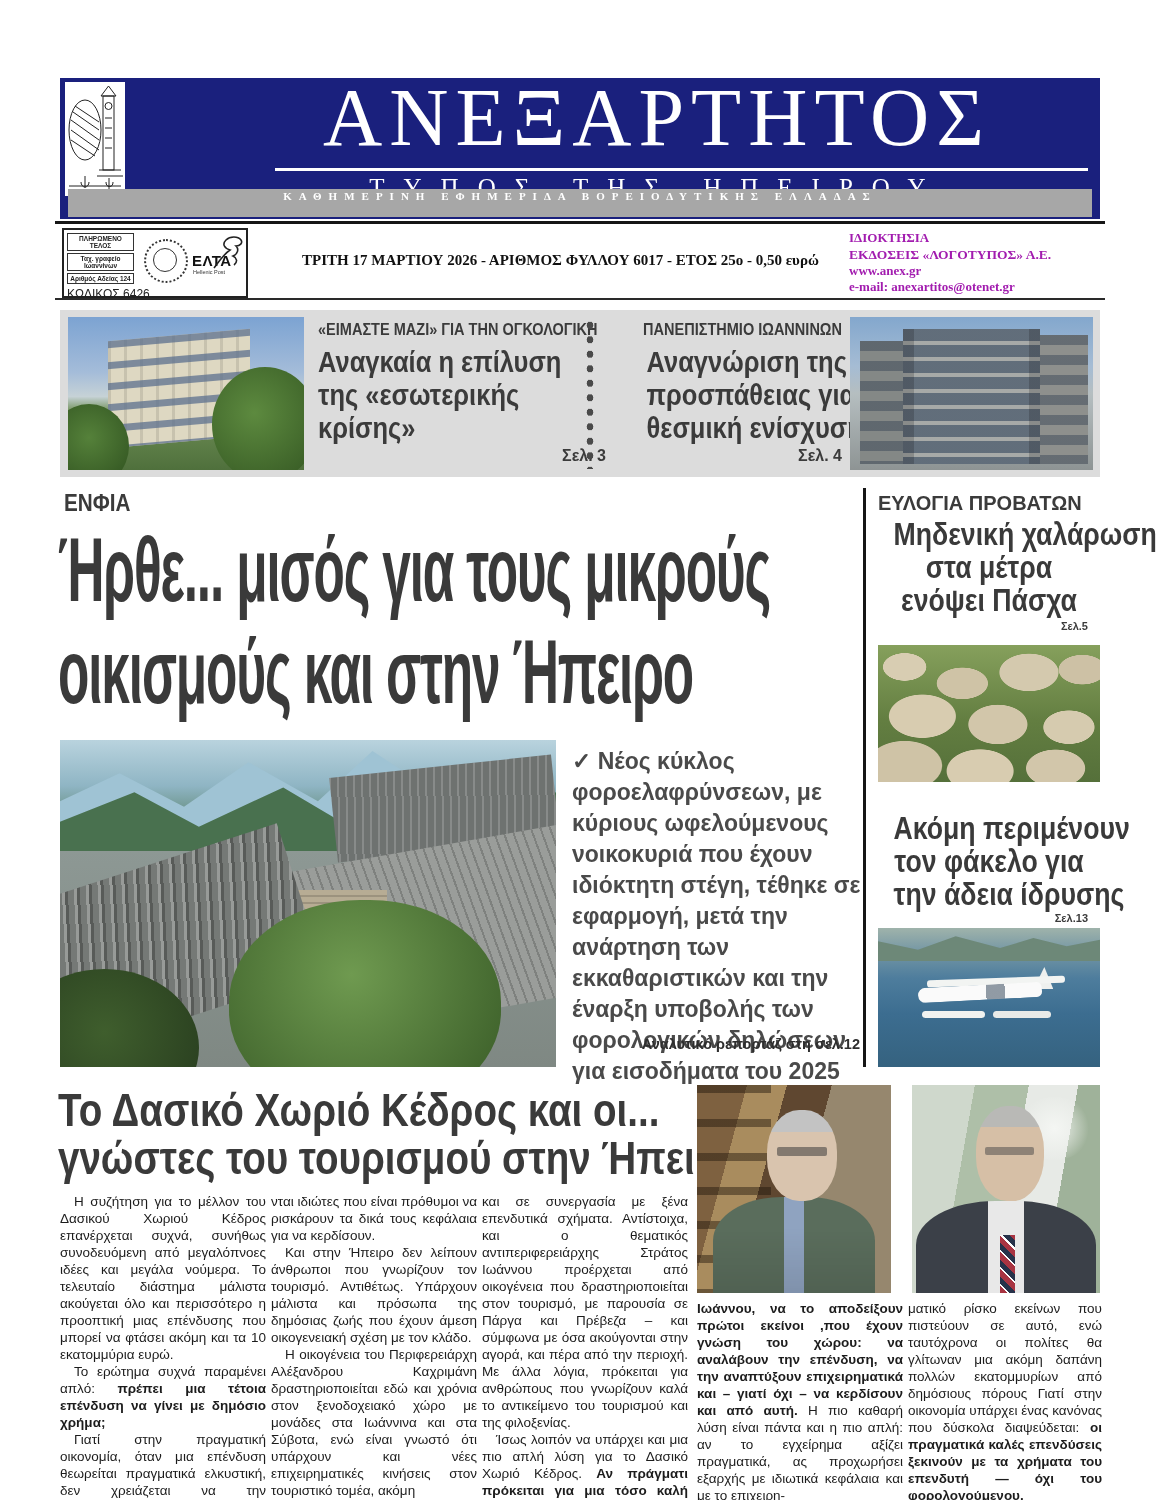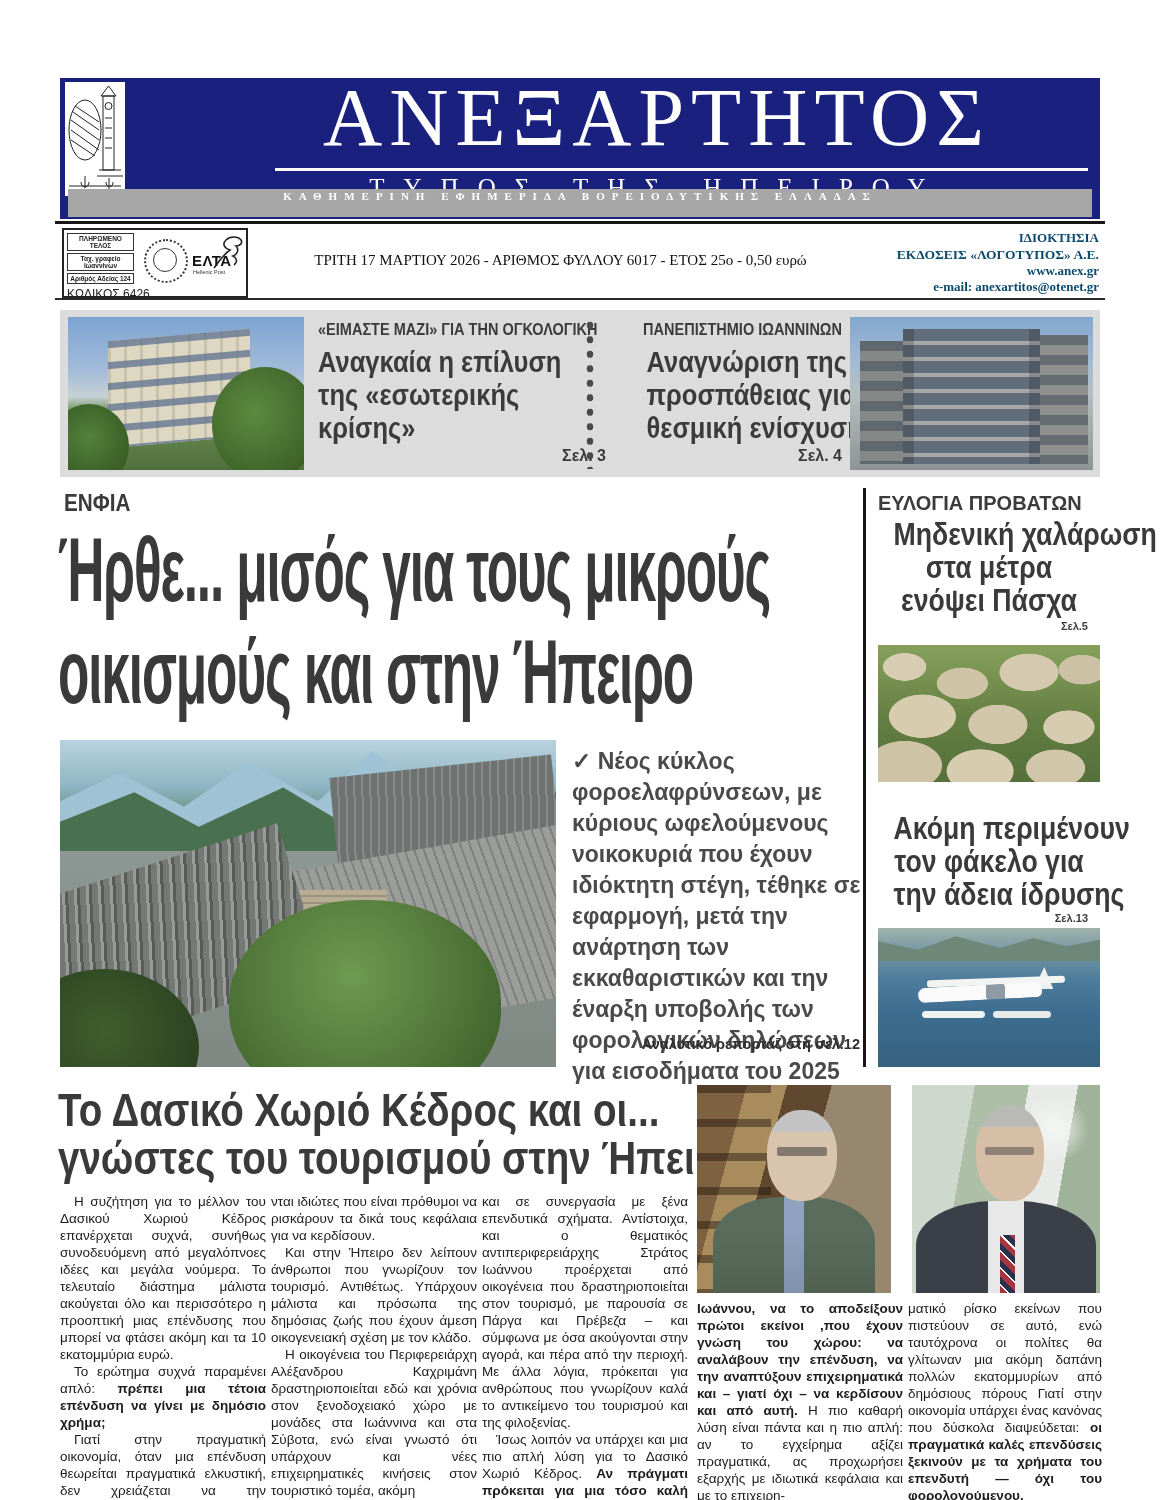--- a/index.html
+++ b/index.html
@@ -26,22 +26,22 @@
   .stamp-cell{border:1px solid #333;font-size:6.5px;font-weight:700;text-align:center;line-height:7px;
               padding:1px;margin-bottom:2px;color:#222;}
   .stamp-code{font-size:12px;font-weight:400;margin-top:3px;color:#222;white-space:nowrap;}
   .stamp-right{flex:1;position:relative;}
   .postmark{position:absolute;left:8px;top:9px;width:40px;height:40px;border:2px dotted #333;border-radius:50%;}
   .postmark-inner{position:absolute;left:7px;top:7px;width:22px;height:22px;border:1.5px solid #333;border-radius:50%;}
   .elta-word{position:absolute;left:56px;top:22px;font-size:15px;font-weight:700;color:#111;letter-spacing:.5px;}
   .elta-sub{position:absolute;left:57px;top:39px;font-size:5.5px;color:#333;}
   .elta-squiggle{position:absolute;right:2px;top:2px;}
   .date-line{position:absolute;left:250px;right:290px;top:252px;text-align:center;
-             font-size:15px;font-weight:400;color:#111;}
-  .ownership{position:absolute;right:62px;top:230px;width:250px;text-align:right;color:#0c4a6e;}
+             font-size:15px;font-weight:700;color:#111;}
+  .ownership{position:absolute;right:62px;top:230px;width:250px;text-align:left;color:#a21caf;}
   .own-1{font-size:13px;font-weight:700;line-height:16px;}
   .own-2{font-size:13.5px;font-weight:700;line-height:17px;}
   .own-3{font-size:13px;font-weight:700;line-height:16px;}
   .own-4{font-size:13px;font-weight:700;line-height:16px;}
 
   
   .teasers{position:absolute;left:60px;top:310px;width:1040px;height:167px;background:#dcdcdc;}
   .t-photo{position:absolute;top:7px;height:153px;overflow:hidden;}
   .t-photo-left{left:8px;width:236px;}
   .t-photo-right{left:790px;width:243px;}

